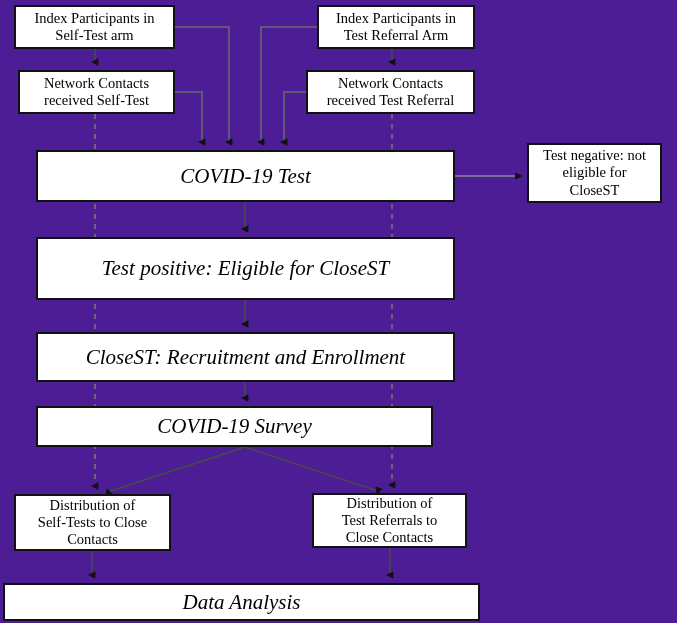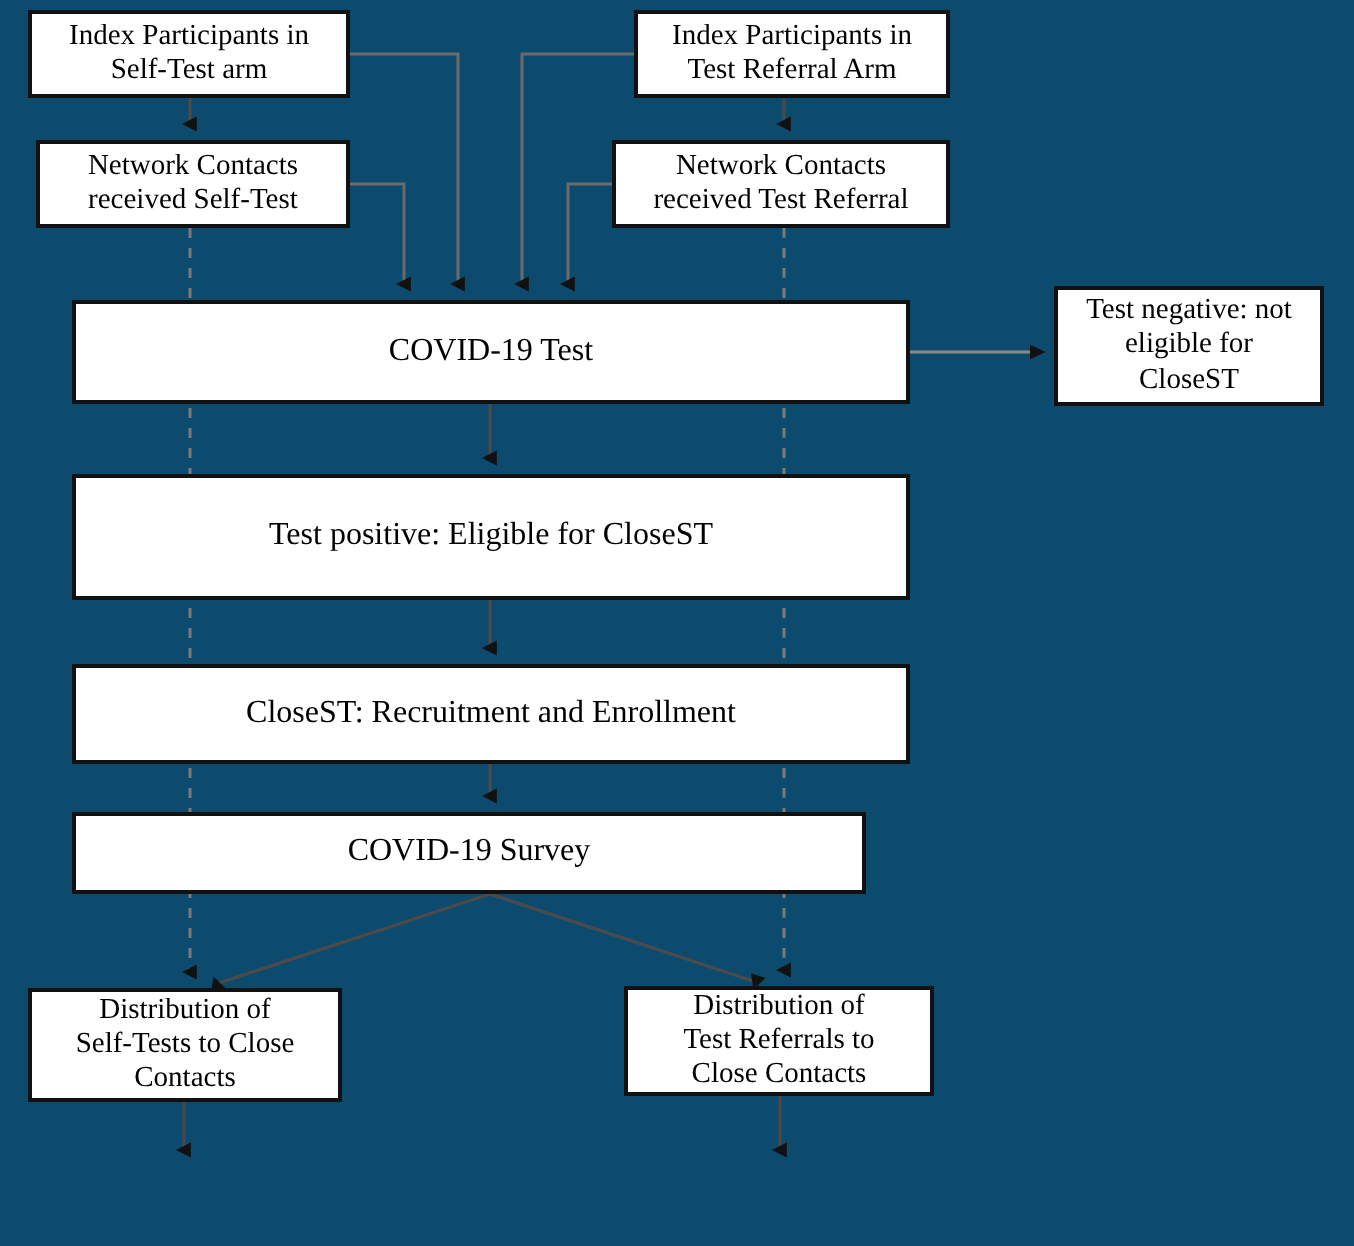--- a/index.html
+++ b/index.html
@@ -2,41 +2,41 @@
 <html><head>
 <meta charset="utf-8">
 <style>
   html,body{margin:0;padding:0;background:#ffffff;}
   body{
     width:677px;height:623px;
     font-family:"Liberation Serif","DejaVu Serif",serif;
     color:#000;
     overflow:hidden;
   }
-  #canvas{position:relative;width:677px;height:623px;background:#0c4a6e;}
+  #canvas{position:relative;width:677px;height:623px;background:#4c1d95;}
 
   svg#wires{position:absolute;left:0;top:0;width:677px;height:623px;pointer-events:none;}
 
   .box{
     position:absolute;
     box-sizing:border-box;
     background:#ffffff;
     border:2px solid #111111;
     display:flex;
     align-items:center;
     justify-content:center;
     text-align:center;
     line-height:1.18;
     z-index:3;
   }
   .box .lbl{display:block;padding:0 4px;white-space:pre-line;}
 
   
   .t14{font-size:14.5px;}
-  .t155{font-size:16px;}
+  .t155{font-size:21px;font-style:italic;}
 
   
   #box-index-self      {left:14px;  top:5px;   width:161px; height:44px;}
   #box-index-ref       {left:317px; top:5px;   width:158px; height:44px;}
   #box-net-self        {left:18px;  top:70px;  width:157px; height:44px;}
   #box-net-ref         {left:306px; top:70px;  width:169px; height:44px;}
   #box-covid-test      {left:36px;  top:150px; width:419px; height:52px;}
   #box-test-negative   {left:527px; top:143px; width:135px; height:60px;}
   #box-test-positive   {left:36px;  top:237px; width:419px; height:63px;}
   #box-closest-recruit {left:36px;  top:332px; width:419px; height:50px;}
@@ -156,14 +156,17 @@
 Self-Tests to Close
 Contacts</span>
   </div>
 
   <div class="box t14" id="box-dist-ref">
     <span class="lbl">Distribution of
 Test Referrals to
 Close Contacts</span>
   </div>
 
+  <div class="box t155" id="box-data-analysis">
+    <span class="lbl">Data Analysis</span>
+  </div>
 
 </div>
 
 </body></html>

